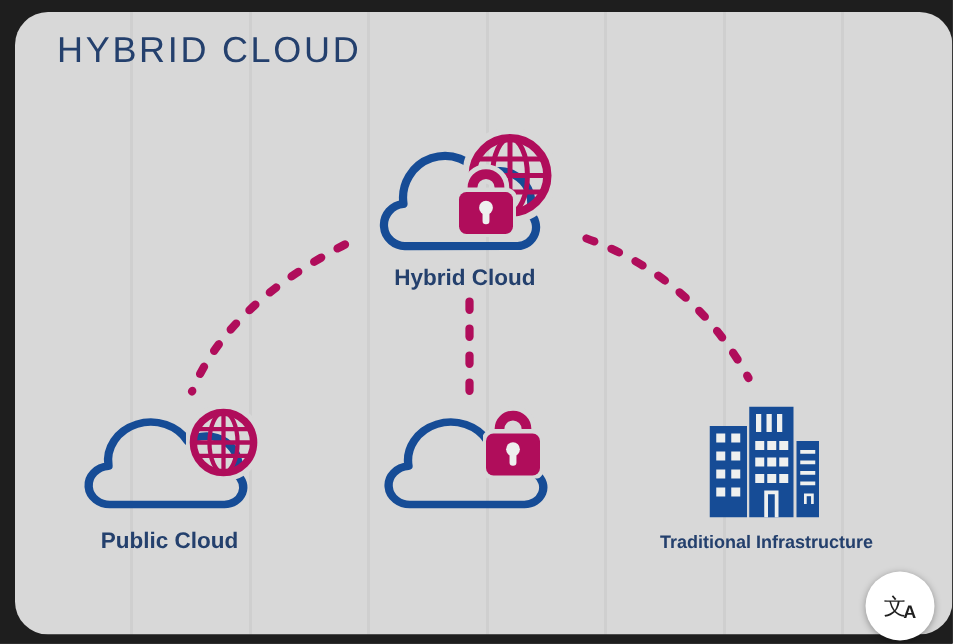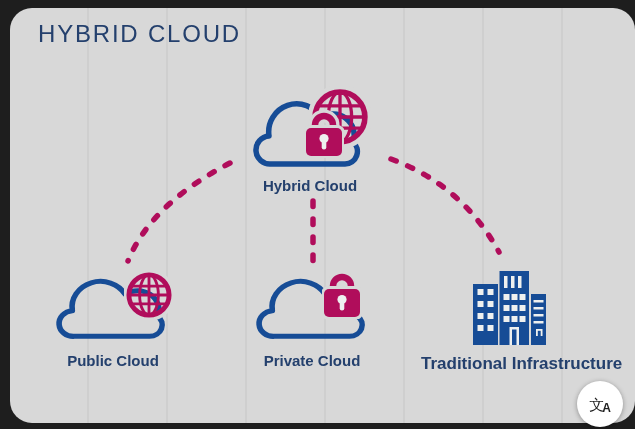--- a/index.html
+++ b/index.html
@@ -29,21 +29,21 @@
   .connector{
     fill:none; stroke:var(--magenta); stroke-width:5.5;
     stroke-linecap:round; stroke-dasharray:5.5 12.5;
   }
   .node{position:absolute;}
   .node svg{position:absolute; display:block;}
   .node-label{
     position:absolute; left:0; right:0; text-align:center;
     color:var(--navy); font-weight:700; font-size:15px; white-space:nowrap;
   }
-  .node-label.small{font-size:17px;}
+  .node-label.small{font-size:12px;}
   .cloud-stroke{fill:none; stroke:var(--blue); stroke-width:5.5; stroke-linejoin:round;}
   .globe-line{fill:none; stroke:var(--magenta);}
   .halo{stroke:var(--card);}
   .translate-btn{
     position:absolute; left:577px; top:381px; width:46px; height:46px;
     border:none; border-radius:50%; background:var(--button_bg);
     box-shadow:0 1px 5px rgba(0,0,0,0.35); cursor:pointer;
     display:flex; align-items:center; justify-content:center; padding:0;
   }
   .translate-btn .zh{font-size:15px; color:var(--button_icon); line-height:1;}
@@ -111,21 +111,20 @@
         <path class="cloud-stroke" d="M 22 66 A 14 14 0 0 1 20 38 A 28 28 0 0 1 72 20 A 21 21 0 0 1 104 44 A 12.5 12.5 0 0 1 96 66 Z"></path>
       </svg>
       <svg style="left:75px; top:0;" width="40" height="52" viewBox="0 0 40 52" aria-hidden="true">
         <path d="M 11 26 v -7 a 9 9 0 0 1 18 0 v 7" fill="none" style="stroke:var(--card)" stroke-width="13"></path>
         <path d="M 11 26 v -7 a 9 9 0 0 1 18 0 v 7" fill="none" style="stroke:var(--magenta)" stroke-width="6.5"></path>
         <rect x="2" y="22" width="36" height="28" rx="5" fill="none" style="stroke:var(--card)" stroke-width="6"></rect>
         <rect x="2" y="22" width="36" height="28" rx="5" style="fill:var(--magenta)"></rect>
         <circle cx="20" cy="32.5" r="4.6" style="fill:var(--icon_cutout)"></circle>
         <rect x="17.7" y="34.5" width="4.6" height="9" rx="2.2" style="fill:var(--icon_cutout)"></rect>
       </svg>
-      <div class="node-label" style="top:85px;">Private Cloud</div>
     </div>
 
     <div class="node" style="left:411px; top:263px; width:180px; height:100px;">
       <svg style="left:52px; top:0;" width="74" height="74" viewBox="0 0 74 74" aria-hidden="true">
 
         <rect x="0" y="13" width="25" height="61" style="fill:var(--blue)"></rect>
         <rect x="4.5" y="18" width="6" height="6" style="fill:var(--icon_cutout)"></rect>
         <rect x="14.5" y="18" width="6" height="6" style="fill:var(--icon_cutout)"></rect>
         <rect x="4.5" y="30" width="6" height="6" style="fill:var(--icon_cutout)"></rect>
         <rect x="14.5" y="30" width="6" height="6" style="fill:var(--icon_cutout)"></rect>

